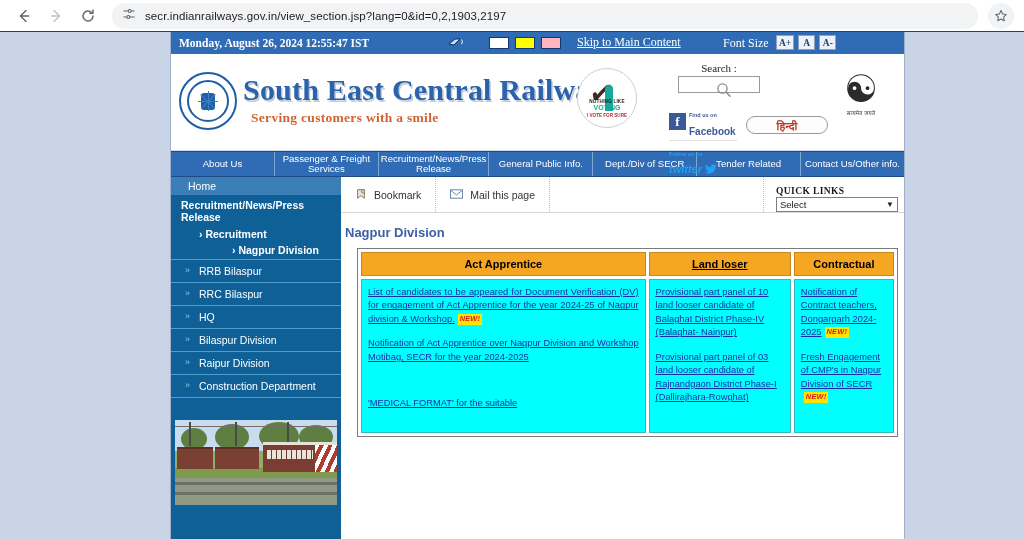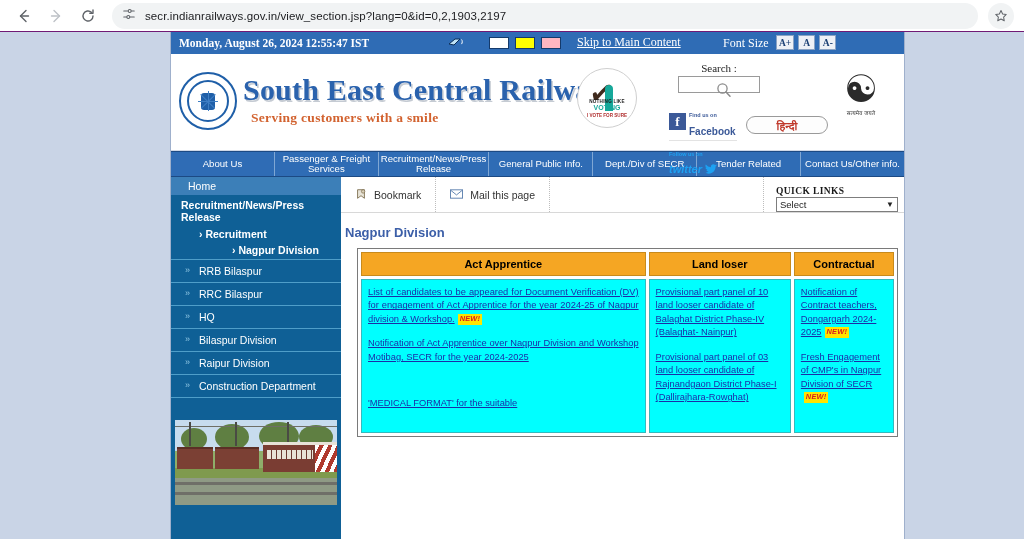--- a/index.html
+++ b/index.html
@@ -292,21 +292,21 @@
   }
   table.main th {
     background:#f5a623; color:#000000; font-size:11px; font-weight:bold;
     padding:5px 4px; text-align:center; border:1px solid #c88a1c;
   }
   table.main td {
     background:#00ffff; vertical-align:top; padding:6px 6px 10px 6px;
     border:1px solid #35b9bd;
   }
   .col-a { width:54%; }
-  .col-b { width:27%; }
+  .col-b { width:27%;text-decoration:underline; }
   .col-c { width:19%;margin-top:48px; }
   .cell-link {
     display:block; color:#1a2ea8; font-size:9.3px; line-height:1.45;
     text-decoration:underline; margin-bottom:11px;
   }
   .col-a .cell-link { text-align:justify; }
   .newbadge {
     display:inline-block; background:#ffe400; color:#d81e1e;
     font-size:7.4px; font-weight:bold; padding:0 2px; margin-left:3px;
     text-decoration:none; letter-spacing:.2px; vertical-align:1px;

